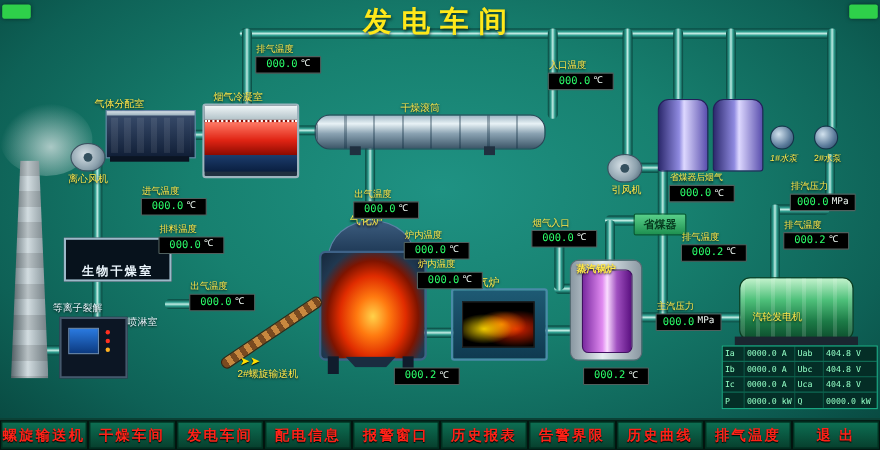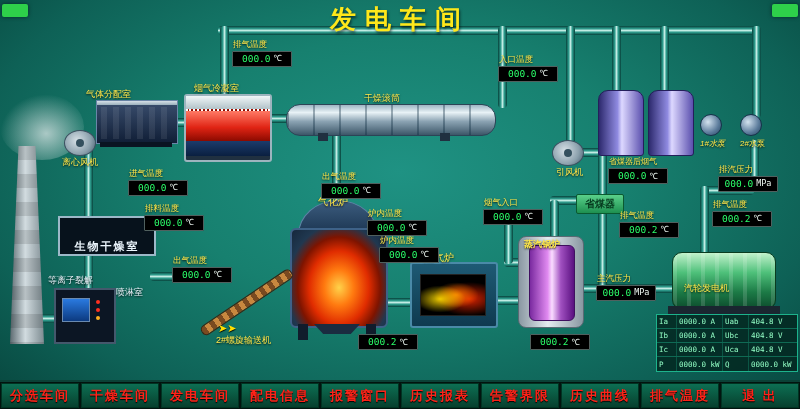--- a/index.html
+++ b/index.html
@@ -335,21 +335,21 @@
     </div>
     <div class="meter-row">
       <div class="meter-cell">P</div>
       <div class="meter-cell">0000.0 kW</div>
       <div class="meter-cell">Q</div>
       <div class="meter-cell">0000.0 kW</div>
     </div>
   </div>
 
   <div class="navbar">
-    <div class="nav-btn">分选车间</div>
+    <div class="nav-btn">螺旋输送机</div>
     <div class="nav-btn">干燥车间</div>
     <div class="nav-btn">发电车间</div>
     <div class="nav-btn">配电信息</div>
     <div class="nav-btn">报警窗口</div>
     <div class="nav-btn">历史报表</div>
     <div class="nav-btn">告警界限</div>
     <div class="nav-btn">历史曲线</div>
     <div class="nav-btn">排气温度</div>
     <div class="nav-btn">退 出</div>
   </div>

